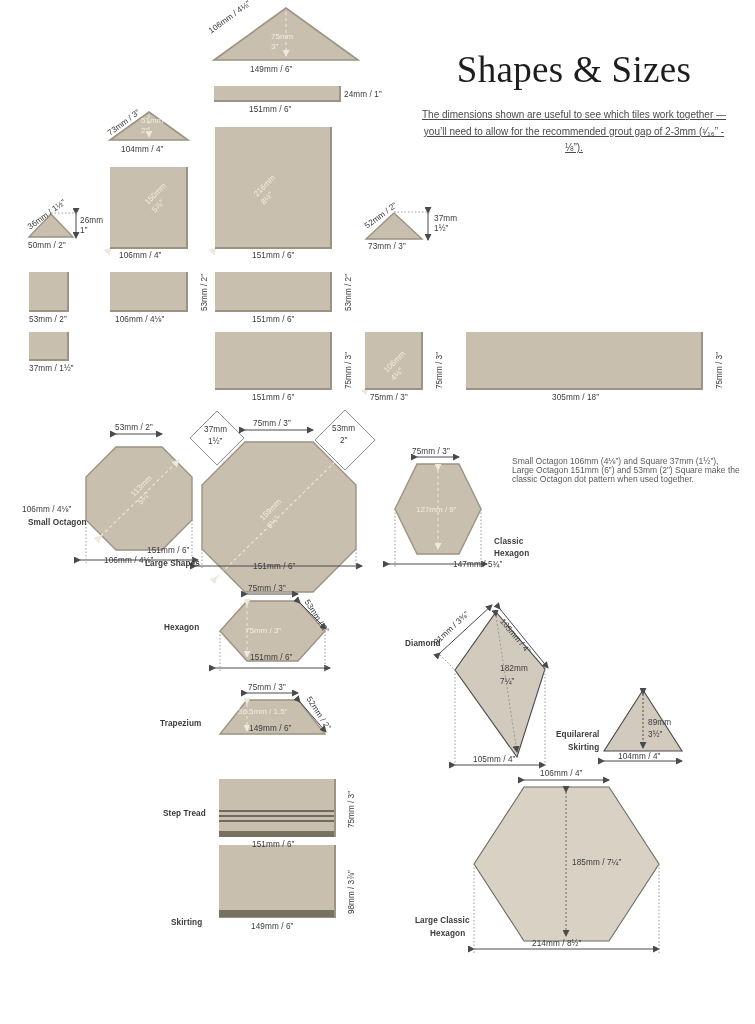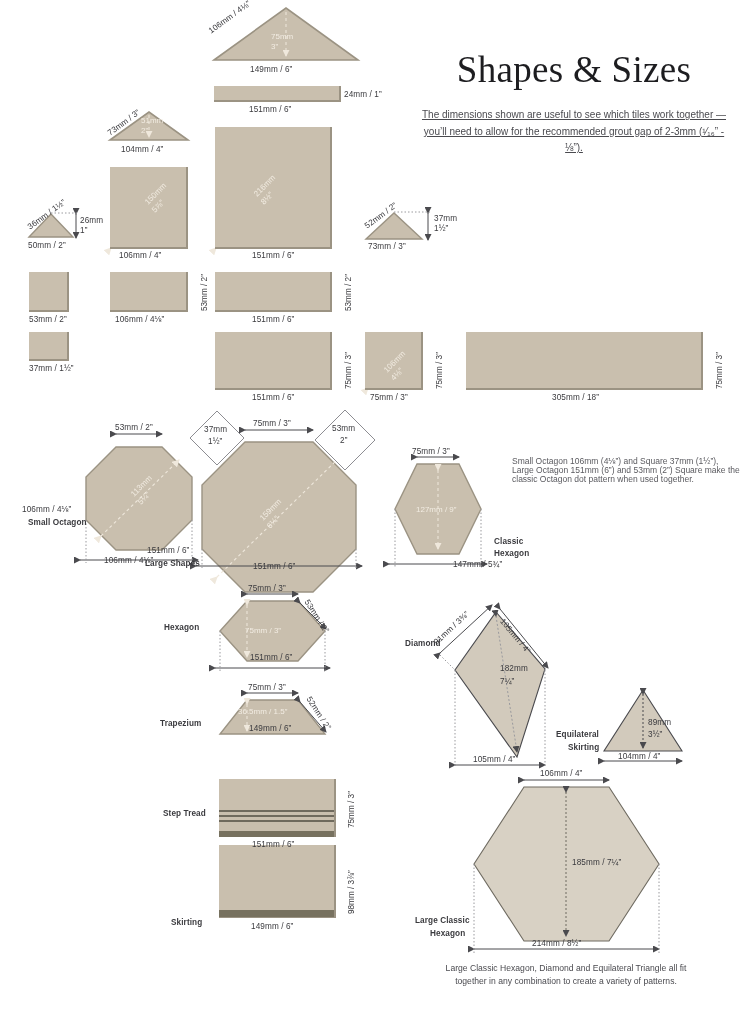--- a/index.html
+++ b/index.html
@@ -265,26 +265,25 @@
   <div class="lbl" style="left:251px;top:922px;">149mm / 6”</div>
   <div class="vlbl" style="left:347px;top:914px;">98mm / 3⅞”</div>
 
   <div class="lbl lbl-b" style="left:405px;top:639px;">Diamond</div>
   <div class="lbl" style="left:432px;top:640px;transform:rotate(-43deg);transform-origin:0 0;">91mm / 3⅜”</div>
   <div class="lbl" style="left:505px;top:617px;transform:rotate(50deg);transform-origin:0 0;">105mm / 4”</div>
   <div class="lbl" style="left:500px;top:664px;">182mm</div>
   <div class="lbl" style="left:500px;top:677px;">7¼”</div>
   <div class="lbl" style="left:473px;top:755px;">105mm / 4”</div>
 
-  <div class="lbl lbl-b" style="left:556px;top:730px;">Equilateral</div>
+  <div class="lbl lbl-b" style="left:556px;top:730px;">Equilareral</div>
   <div class="lbl lbl-b" style="left:568px;top:743px;">Skirting</div>
   <div class="lbl" style="left:648px;top:718px;">89mm</div>
   <div class="lbl" style="left:648px;top:730px;">3½”</div>
   <div class="lbl" style="left:618px;top:752px;">104mm / 4”</div>
 
   <div class="lbl lbl-b" style="left:415px;top:916px;">Large Classic</div>
   <div class="lbl lbl-b" style="left:430px;top:929px;">Hexagon</div>
   <div class="lbl" style="left:540px;top:769px;">106mm / 4”</div>
   <div class="lbl" style="left:572px;top:858px;">185mm / 7¼”</div>
   <div class="lbl" style="left:532px;top:939px;">214mm / 8½”</div>
 
-  <div id="bottomnote">Large Classic Hexagon, Diamond and Equilateral Triangle all fit together in any combination to create a variety of patterns.</div>
 </div>
 
 </body></html>

